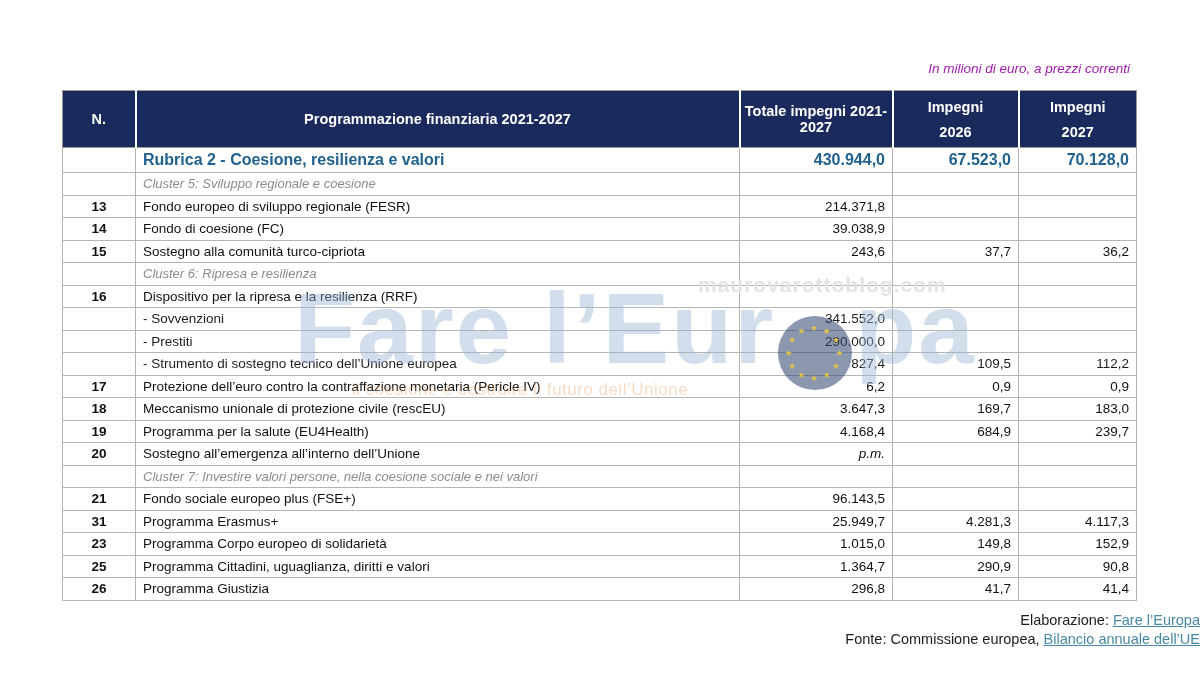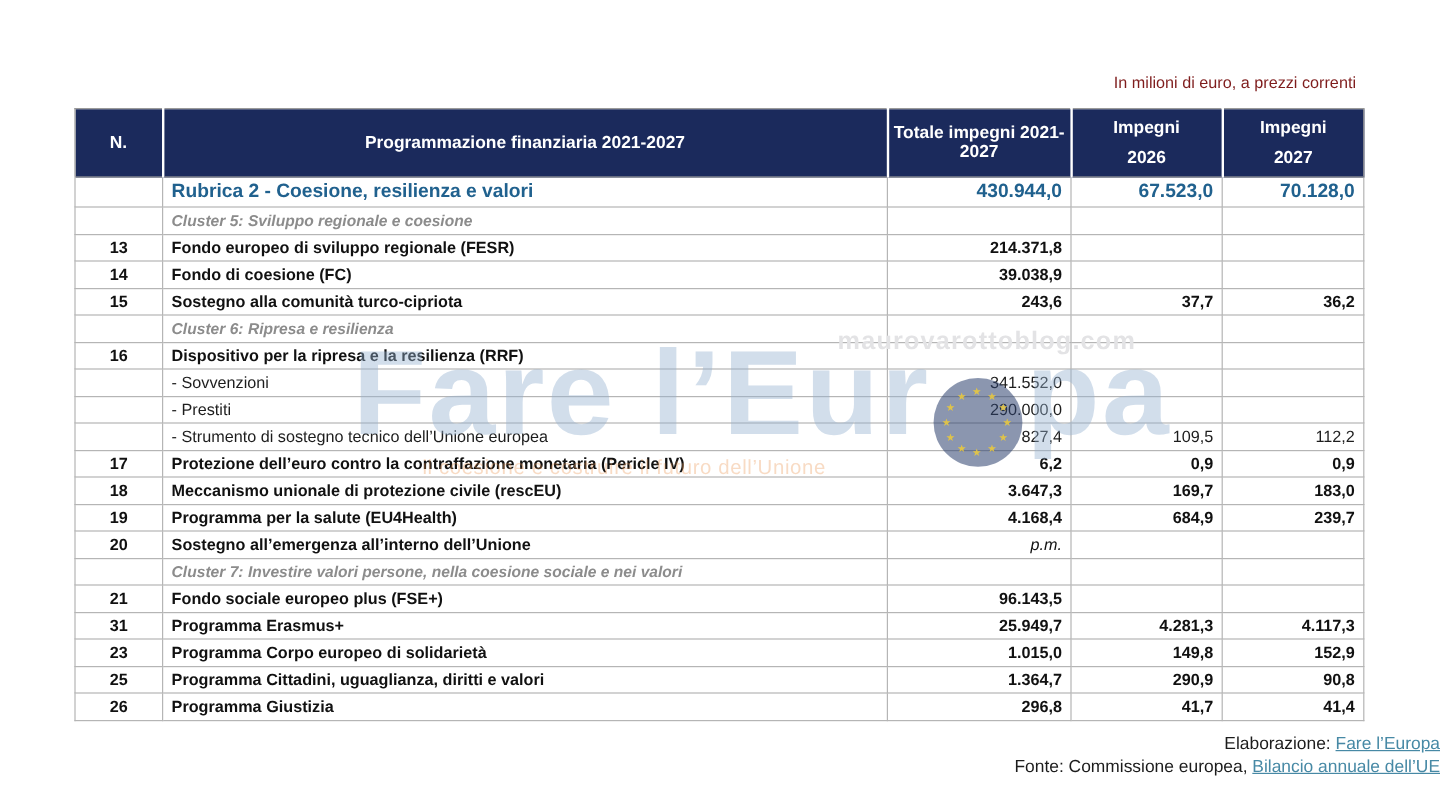--- a/index.html
+++ b/index.html
@@ -3,44 +3,44 @@
 <meta charset="utf-8">
 <style>
   html,body{margin:0;padding:0;}
   body{
     width:1200px;height:675px;position:relative;overflow:hidden;
     background:#ffffff;font-family:"Liberation Sans",sans-serif;color:#111;
   }
   
   .note{
     position:absolute;top:61px;right:70px;
-    font-size:13.5px;color:#7f1d1d;
+    font-style:italic;font-size:13.5px;color:#a21caf;
   }
   
   .table-wrap{position:absolute;left:62px;top:90px;width:1074px;z-index:1;}
   table{width:100%;border-collapse:collapse;table-layout:fixed;border:1px solid #9a9a9a;}
   thead th{
     background:#1b2a5c;color:#ffffff;font-weight:bold;font-size:14.5px;
     height:56px;vertical-align:middle;text-align:center;
     border-left:2px solid #ffffff;border-bottom:1px solid #9a9a9a;padding:0 4px;
   }
   thead th:first-child{border-left:none;}
   .th-split span{display:block;line-height:16px;}
   .th-split span + span{margin-top:9px;}
   tbody td{
     border:1px solid #b5b5b5;font-size:13.5px;height:21.5px;
     padding:0 7px;overflow:hidden;white-space:nowrap;vertical-align:middle;
     color:#111;
   }
   tbody .cell-n{text-align:center;font-weight:bold;}
   tbody .cell-num{text-align:right;}
-  .row-program .cell-label,.row-program .cell-num{font-weight:bold;}
+  .row-program .cell-label,.row-program .cell-num{font-weight:normal;}
   .row-subitem .cell-label,.row-subitem .cell-num{font-weight:normal;color:#1d1d1d;}
   .row-cluster .cell-label{
-    color:#8c8c8c;font-style:italic;font-weight:bold;font-size:13px;
+    color:#8c8c8c;font-style:italic;font-weight:normal;font-size:13px;
   }
   .row-rubrica td{
     color:#20618e;font-weight:bold;font-size:16px;height:24px;margin-left:12px;
   }
   .italic-val{font-style:italic !important;font-weight:normal !important;}
   
   .wm-site{
     position:absolute;left:698px;top:273px;z-index:3;pointer-events:none;
     font-size:21px;font-weight:bold;letter-spacing:1px;color:#e3e3e5;
   }

